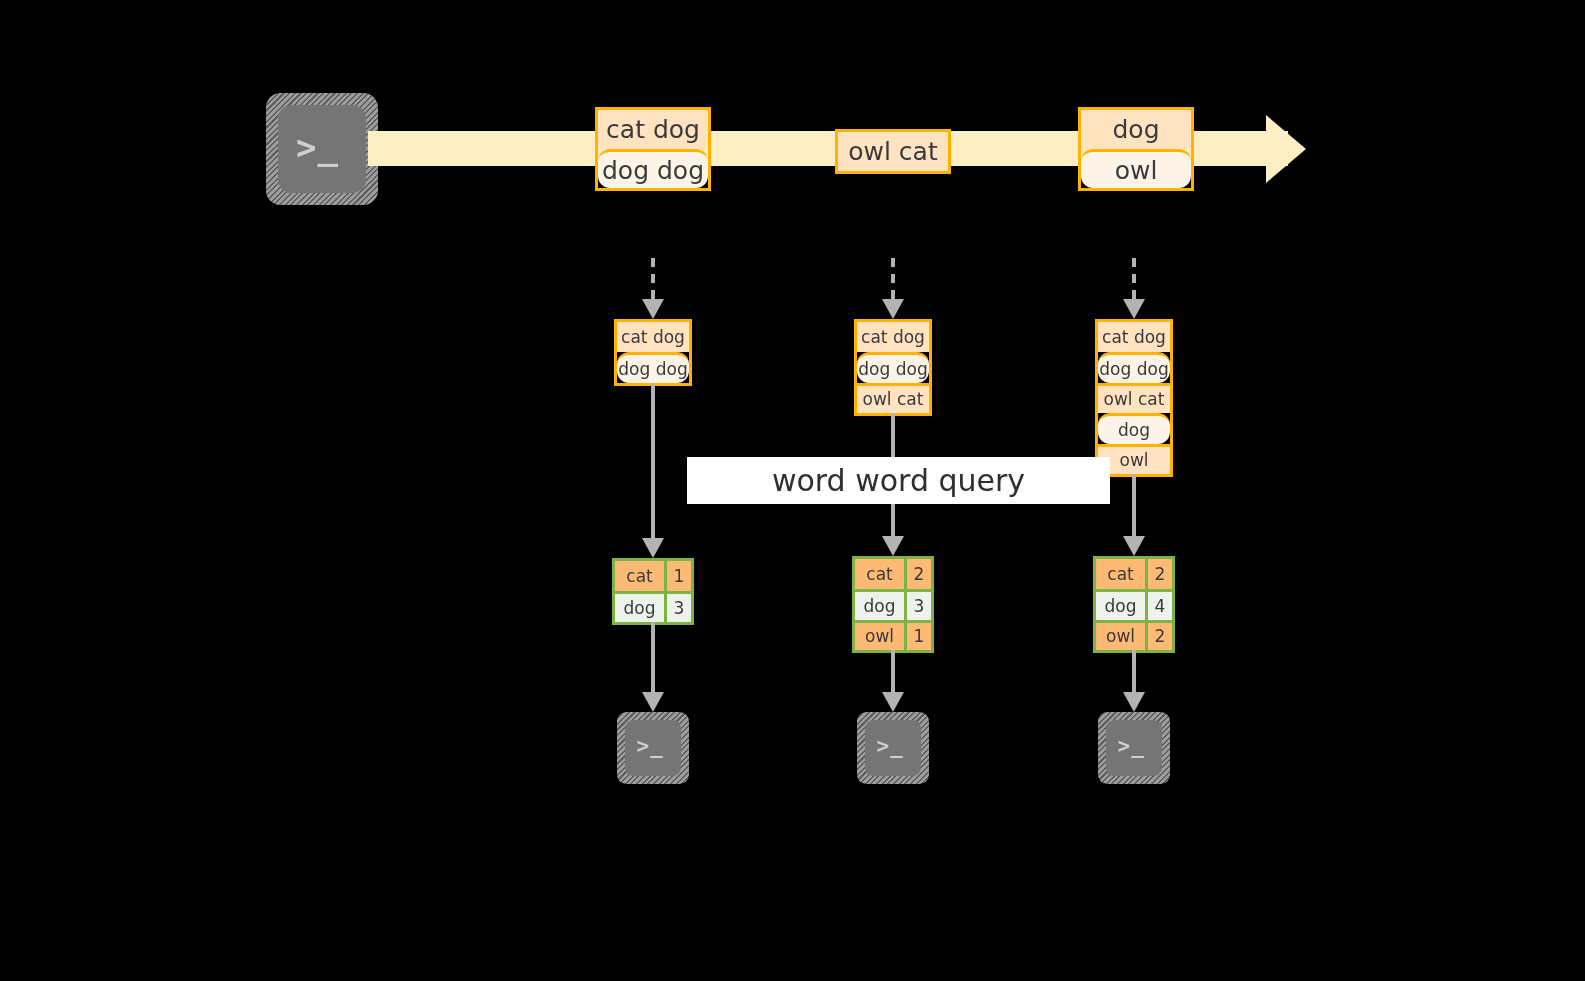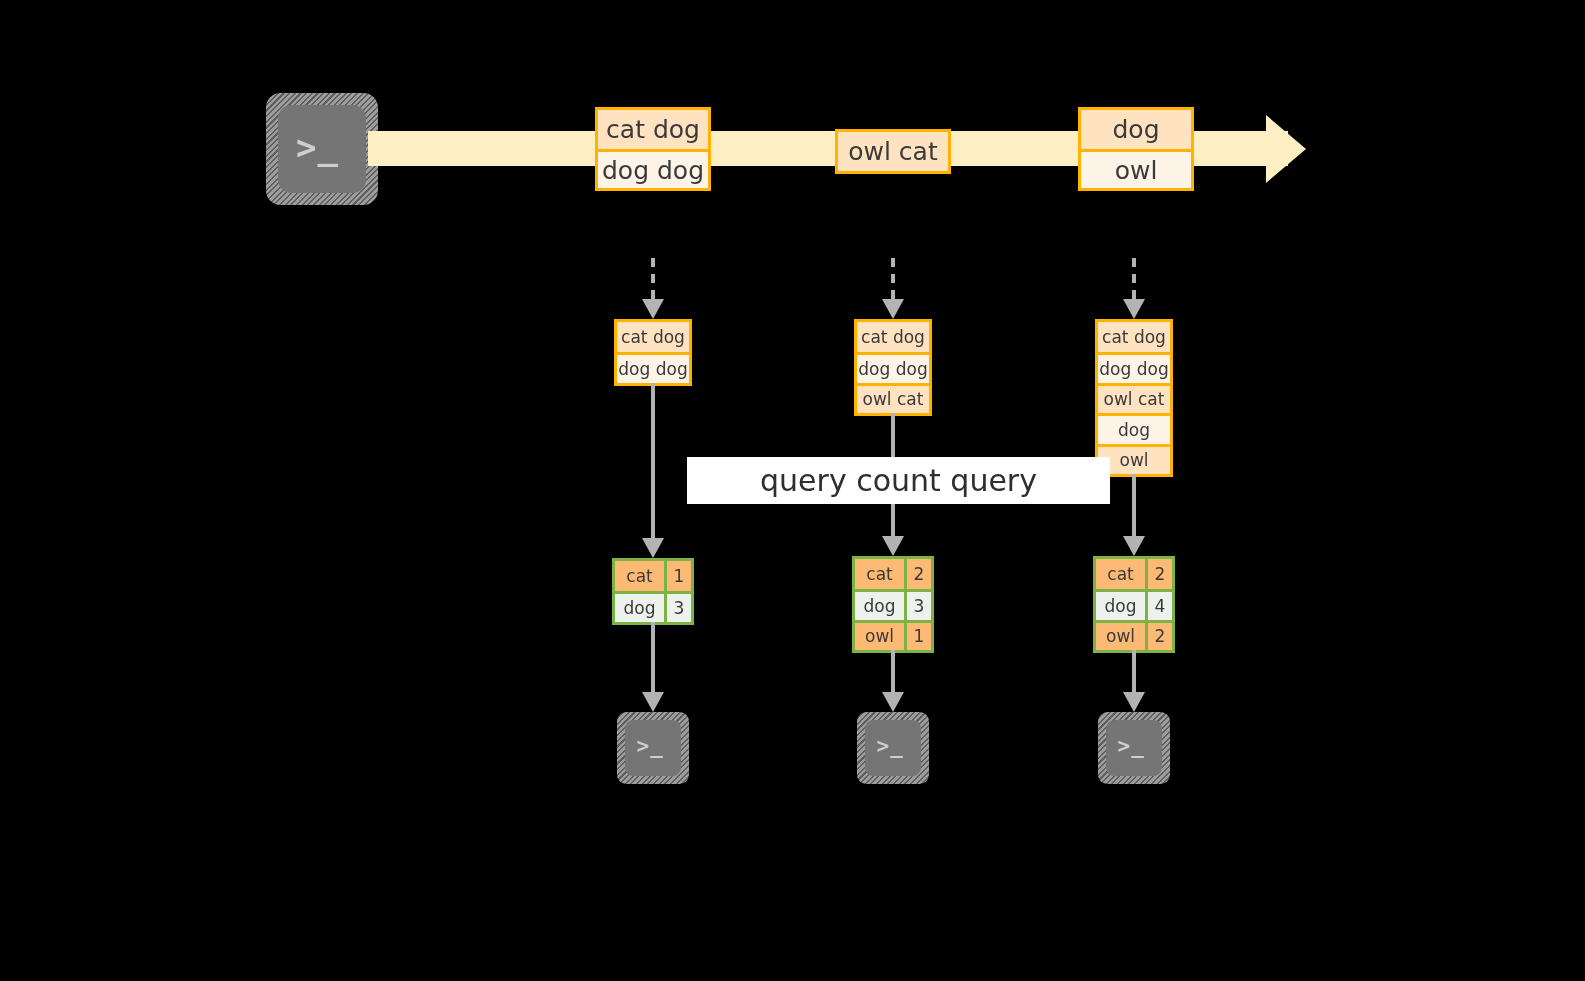--- a/index.html
+++ b/index.html
@@ -77,21 +77,21 @@
   .evt .cell {
     flex: 1 1 auto;
     display: flex;
     align-items: center;
     justify-content: center;
     color: #3a3a3a;
     white-space: nowrap;
   }
   .evt .cell + .cell { border-top: 3px solid #ffb300; }
   .evt .cell.dark  { background: #ffe2c0; }
-  .evt .cell.light { background: #fdf3e7; }
+  .evt .cell.light { background: #fdf3e7; border-radius: 12px; }
 
   .evt.big  .cell { font-size: 25px; height: 39px; }
   .evt.small .cell { font-size: 17px; height: 30.4px; }
 
   
   .res {
     position: absolute;
     border: 3px solid #7cb342;
     display: flex;
     flex-direction: column;
@@ -251,15 +251,15 @@
       <div class="term-glyph" style="left:19.52px;top:23.84px;font-size:21px;">&gt;_</div>
     </div>
     <div class="arrow-line" style="left:1132px;top:650.2px;height:41.799999999999955px;"></div>
     <div class="arrow-head" style="left:1123px;top:692px;"></div>
     <div class="terminal" style="left:1098px;top:712px;width:72px;height:72px;border-width:0px;background:transparent;">
       <div class="term-hatch" style="border-radius: 9.36px;"></div>
       <div class="term-face" style="left:8px;top:8px;right:8px;bottom:8px;border-radius:8.64px;"></div>
       <div class="term-glyph" style="left:19.52px;top:23.84px;font-size:21px;">&gt;_</div>
     </div>
     <div class="banner" style="left:687px;top:457px;width:423px;height:47px;">
-      <span class="banner-label">query count query</span>
+      <span class="banner-label">word word query</span>
     </div>
   </div>
 
 </body></html>

